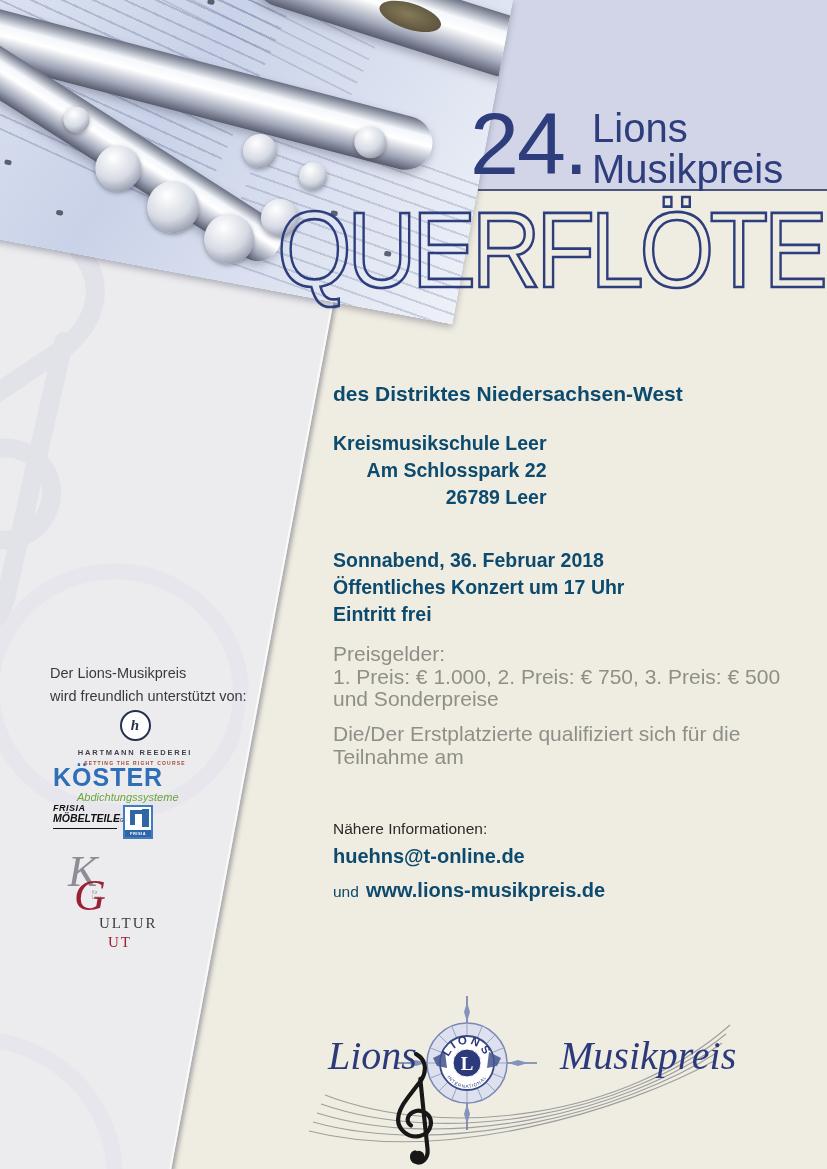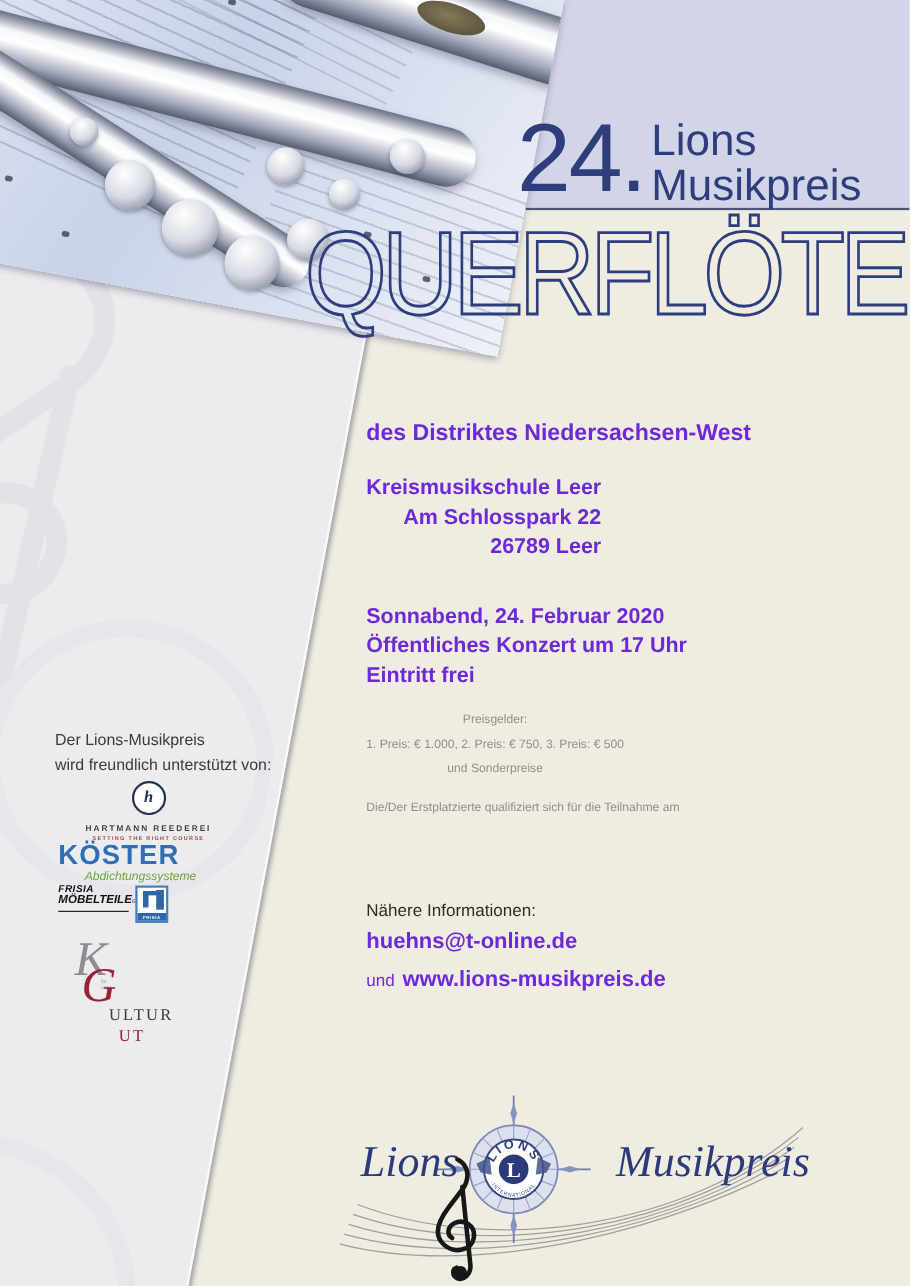--- a/index.html
+++ b/index.html
@@ -40,25 +40,25 @@
   .nd{position:absolute;width:7px;height:5px;border-radius:2px;background:#3a4152;opacity:.8;}
 
   
   .num24{position:absolute;left:470px;top:100px;font-size:88px;line-height:1;color:#2e3e7d;z-index:4;letter-spacing:-2px;}
   .t-lions{position:absolute;left:592px;top:108px;font-size:40px;line-height:1;color:#2e3e7d;z-index:4;}
   .t-musik{position:absolute;left:592px;top:149px;font-size:40px;line-height:1;color:#2e3e7d;z-index:4;}
   .querflote{position:absolute;left:277px;top:196px;z-index:6;font-size:96px;line-height:1;letter-spacing:-4.5px;
              color:transparent;-webkit-text-stroke:2.4px #2e3e7d;transform:scaleY(1.12);transform-origin:left top;}
 
   
-  .content{position:absolute;left:333px;z-index:5;color:#6d28d9;}
+  .content{position:absolute;left:333px;z-index:5;color:#0c4a6e;}
   .subtitle{top:382px;font-size:21px;font-weight:bold;}
   .blk{line-height:27px;font-size:19.5px;font-weight:bold;}
   .venue{top:430px;text-align:right;} .event{top:547px;}
-  .gray{color:#8f8f89;font-weight:normal;font-size:11px;line-height:22.5px;text-align:center;}
+  .gray{color:#8f8f89;font-weight:normal;font-size:21px;line-height:22.5px;}
   .prizes{top:643px;} .qual{top:723px;}
   .infoh{top:820px;font-size:15.5px;color:#2b2b29;font-weight:normal;}
   .email{top:845px;font-size:20px;font-weight:bold;}
   .webline{top:879px;font-size:15.5px;font-weight:normal;display:flex;align-items:baseline;gap:7px;}
   .webline b{font-size:20px;}
 
   
   .sponsors{position:absolute;left:50px;top:662px;width:250px;z-index:5;}
   .sp-head{font-size:14.5px;line-height:23px;color:#3a3a3c;}
   .hartmann{position:absolute;left:0;top:48px;width:170px;text-align:center;}
@@ -159,21 +159,21 @@
 
   <div class="content label subtitle">des Distriktes Niedersachsen-West</div>
 
   <div class="content label blk venue">
     <div>Kreismusikschule Leer</div>
     <div>Am Schlosspark 22</div>
     <div>26789 Leer</div>
   </div>
 
   <div class="content label blk event">
-    <div>Sonnabend, 24. Februar 2020</div>
+    <div>Sonnabend, 36. Februar 2018</div>
     <div>Öffentliches Konzert um 17 Uhr</div>
     <div>Eintritt frei</div>
   </div>
 
   <div class="content label gray prizes">
     <div>Preisgelder:</div>
     <div>1. Preis: € 1.000, 2. Preis: € 750, 3. Preis: € 500</div>
     <div>und Sonderpreise</div>
   </div>
 

